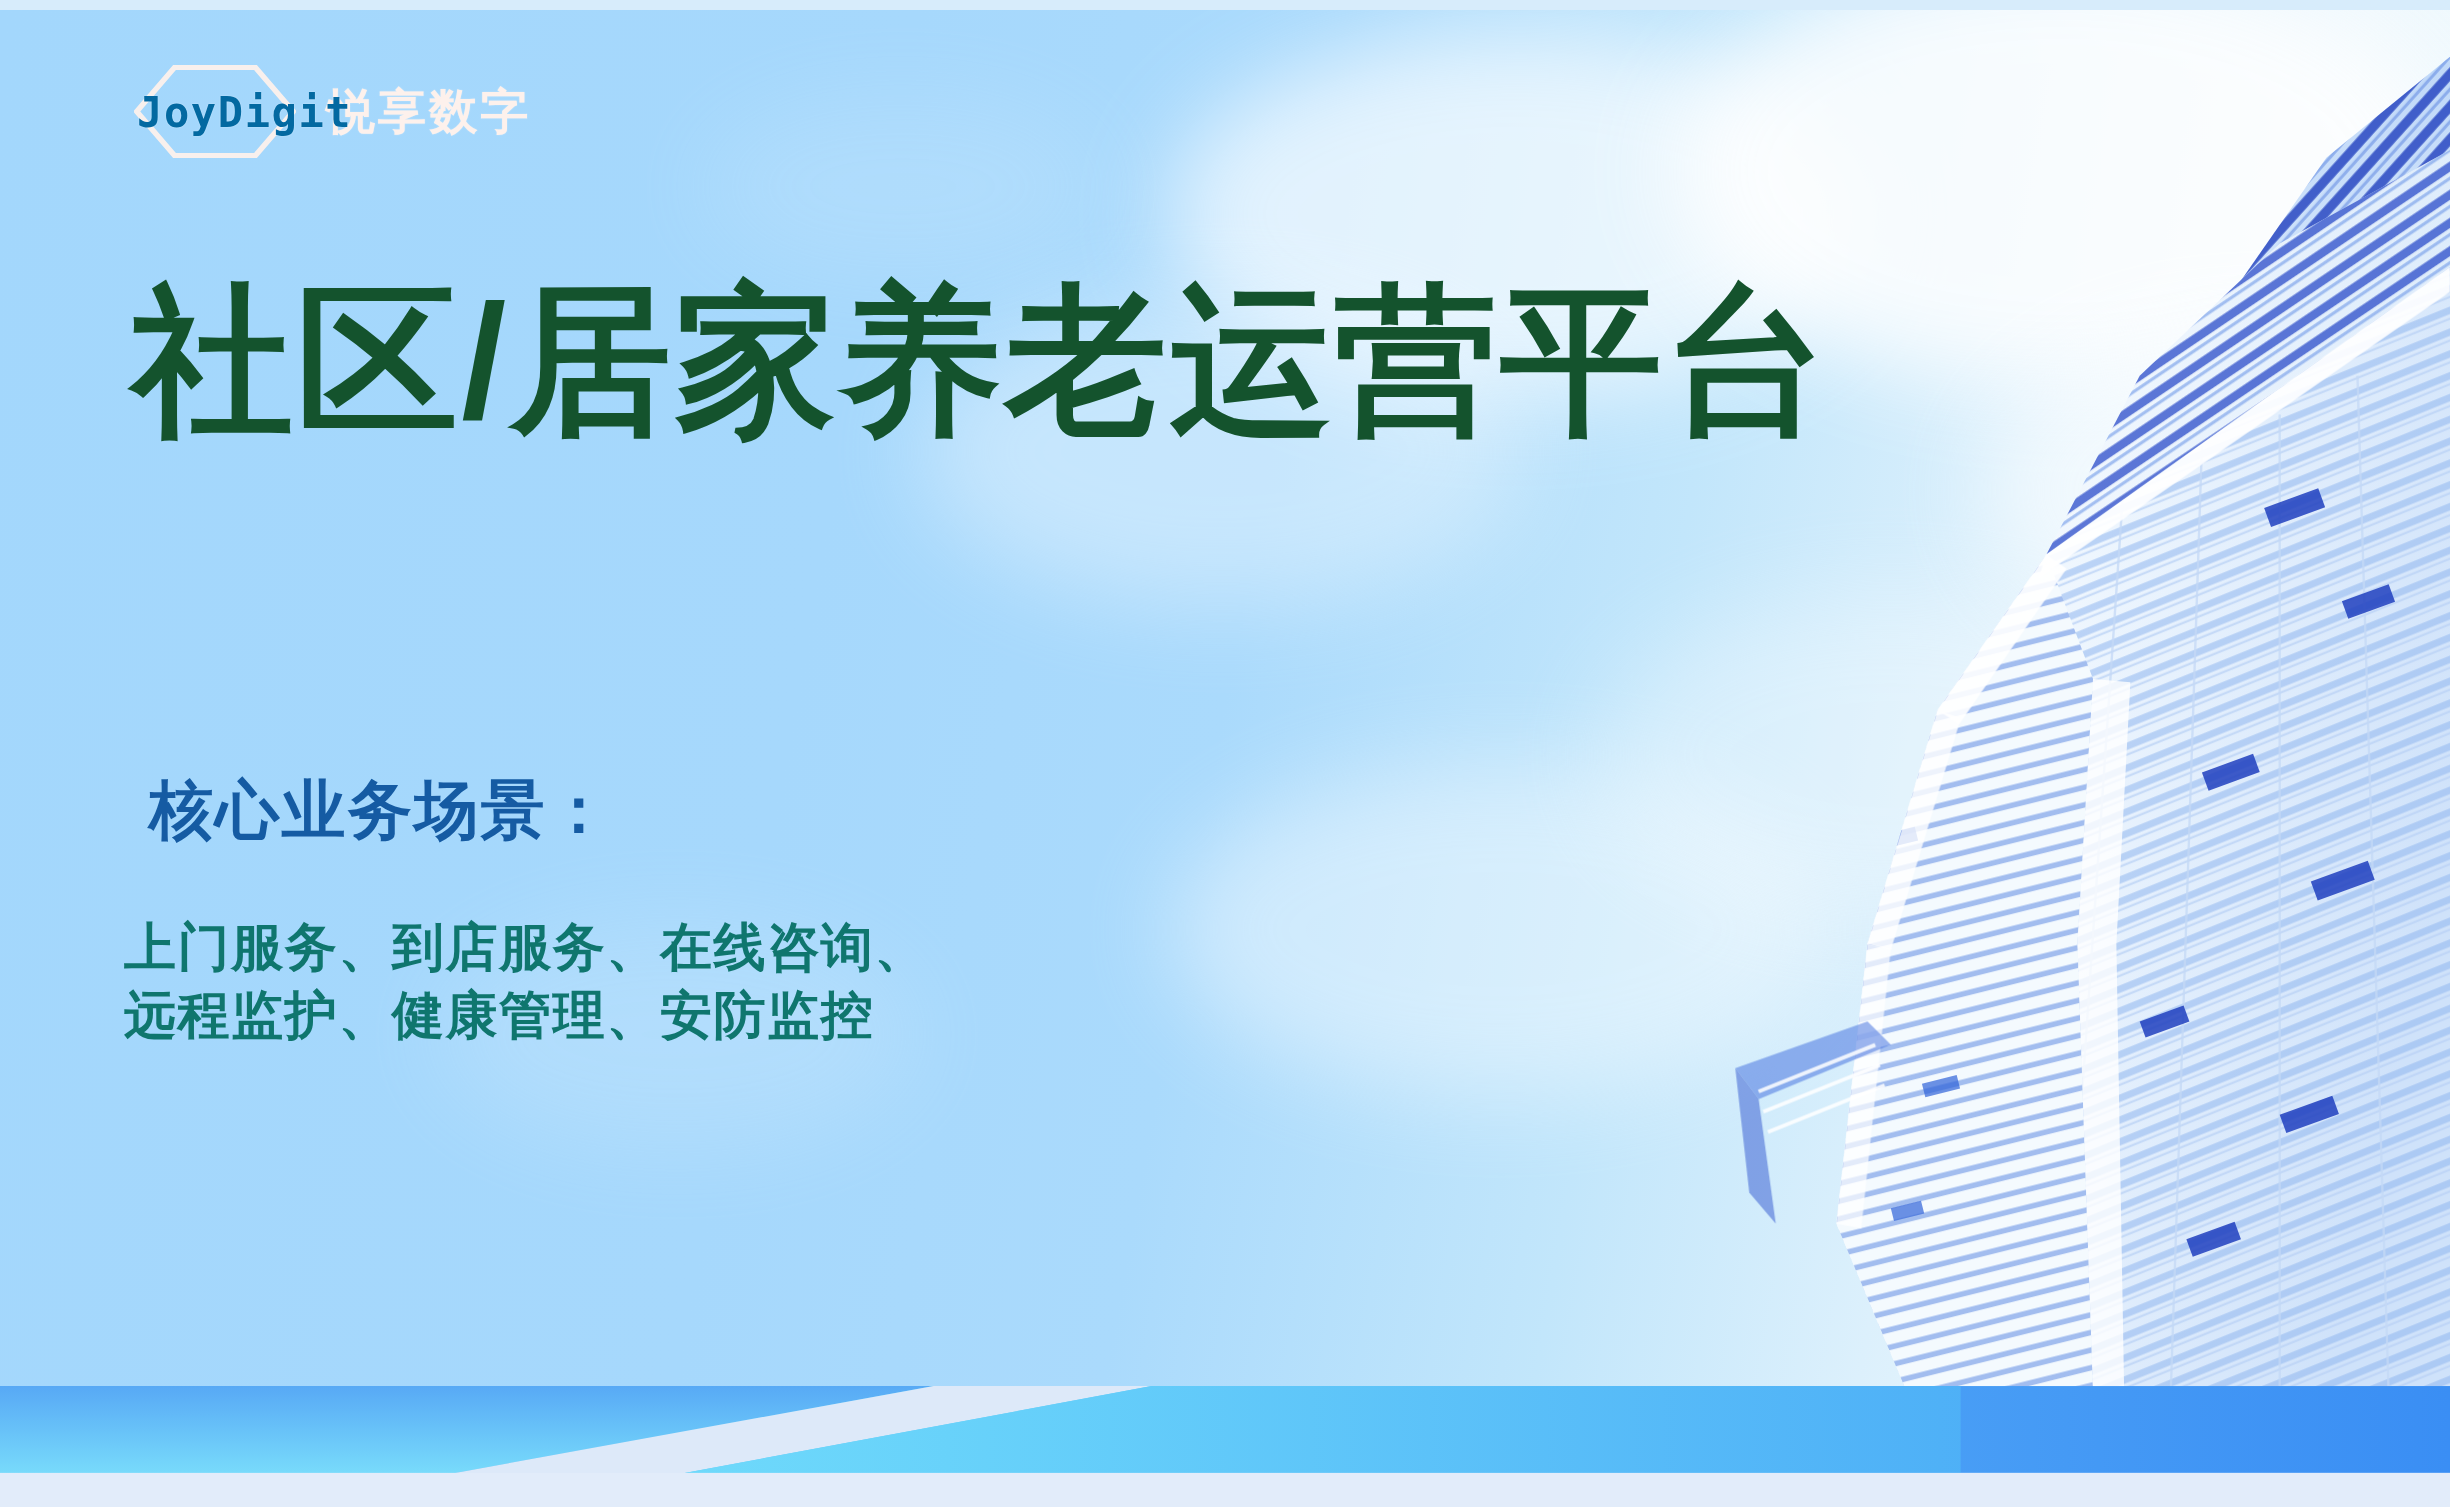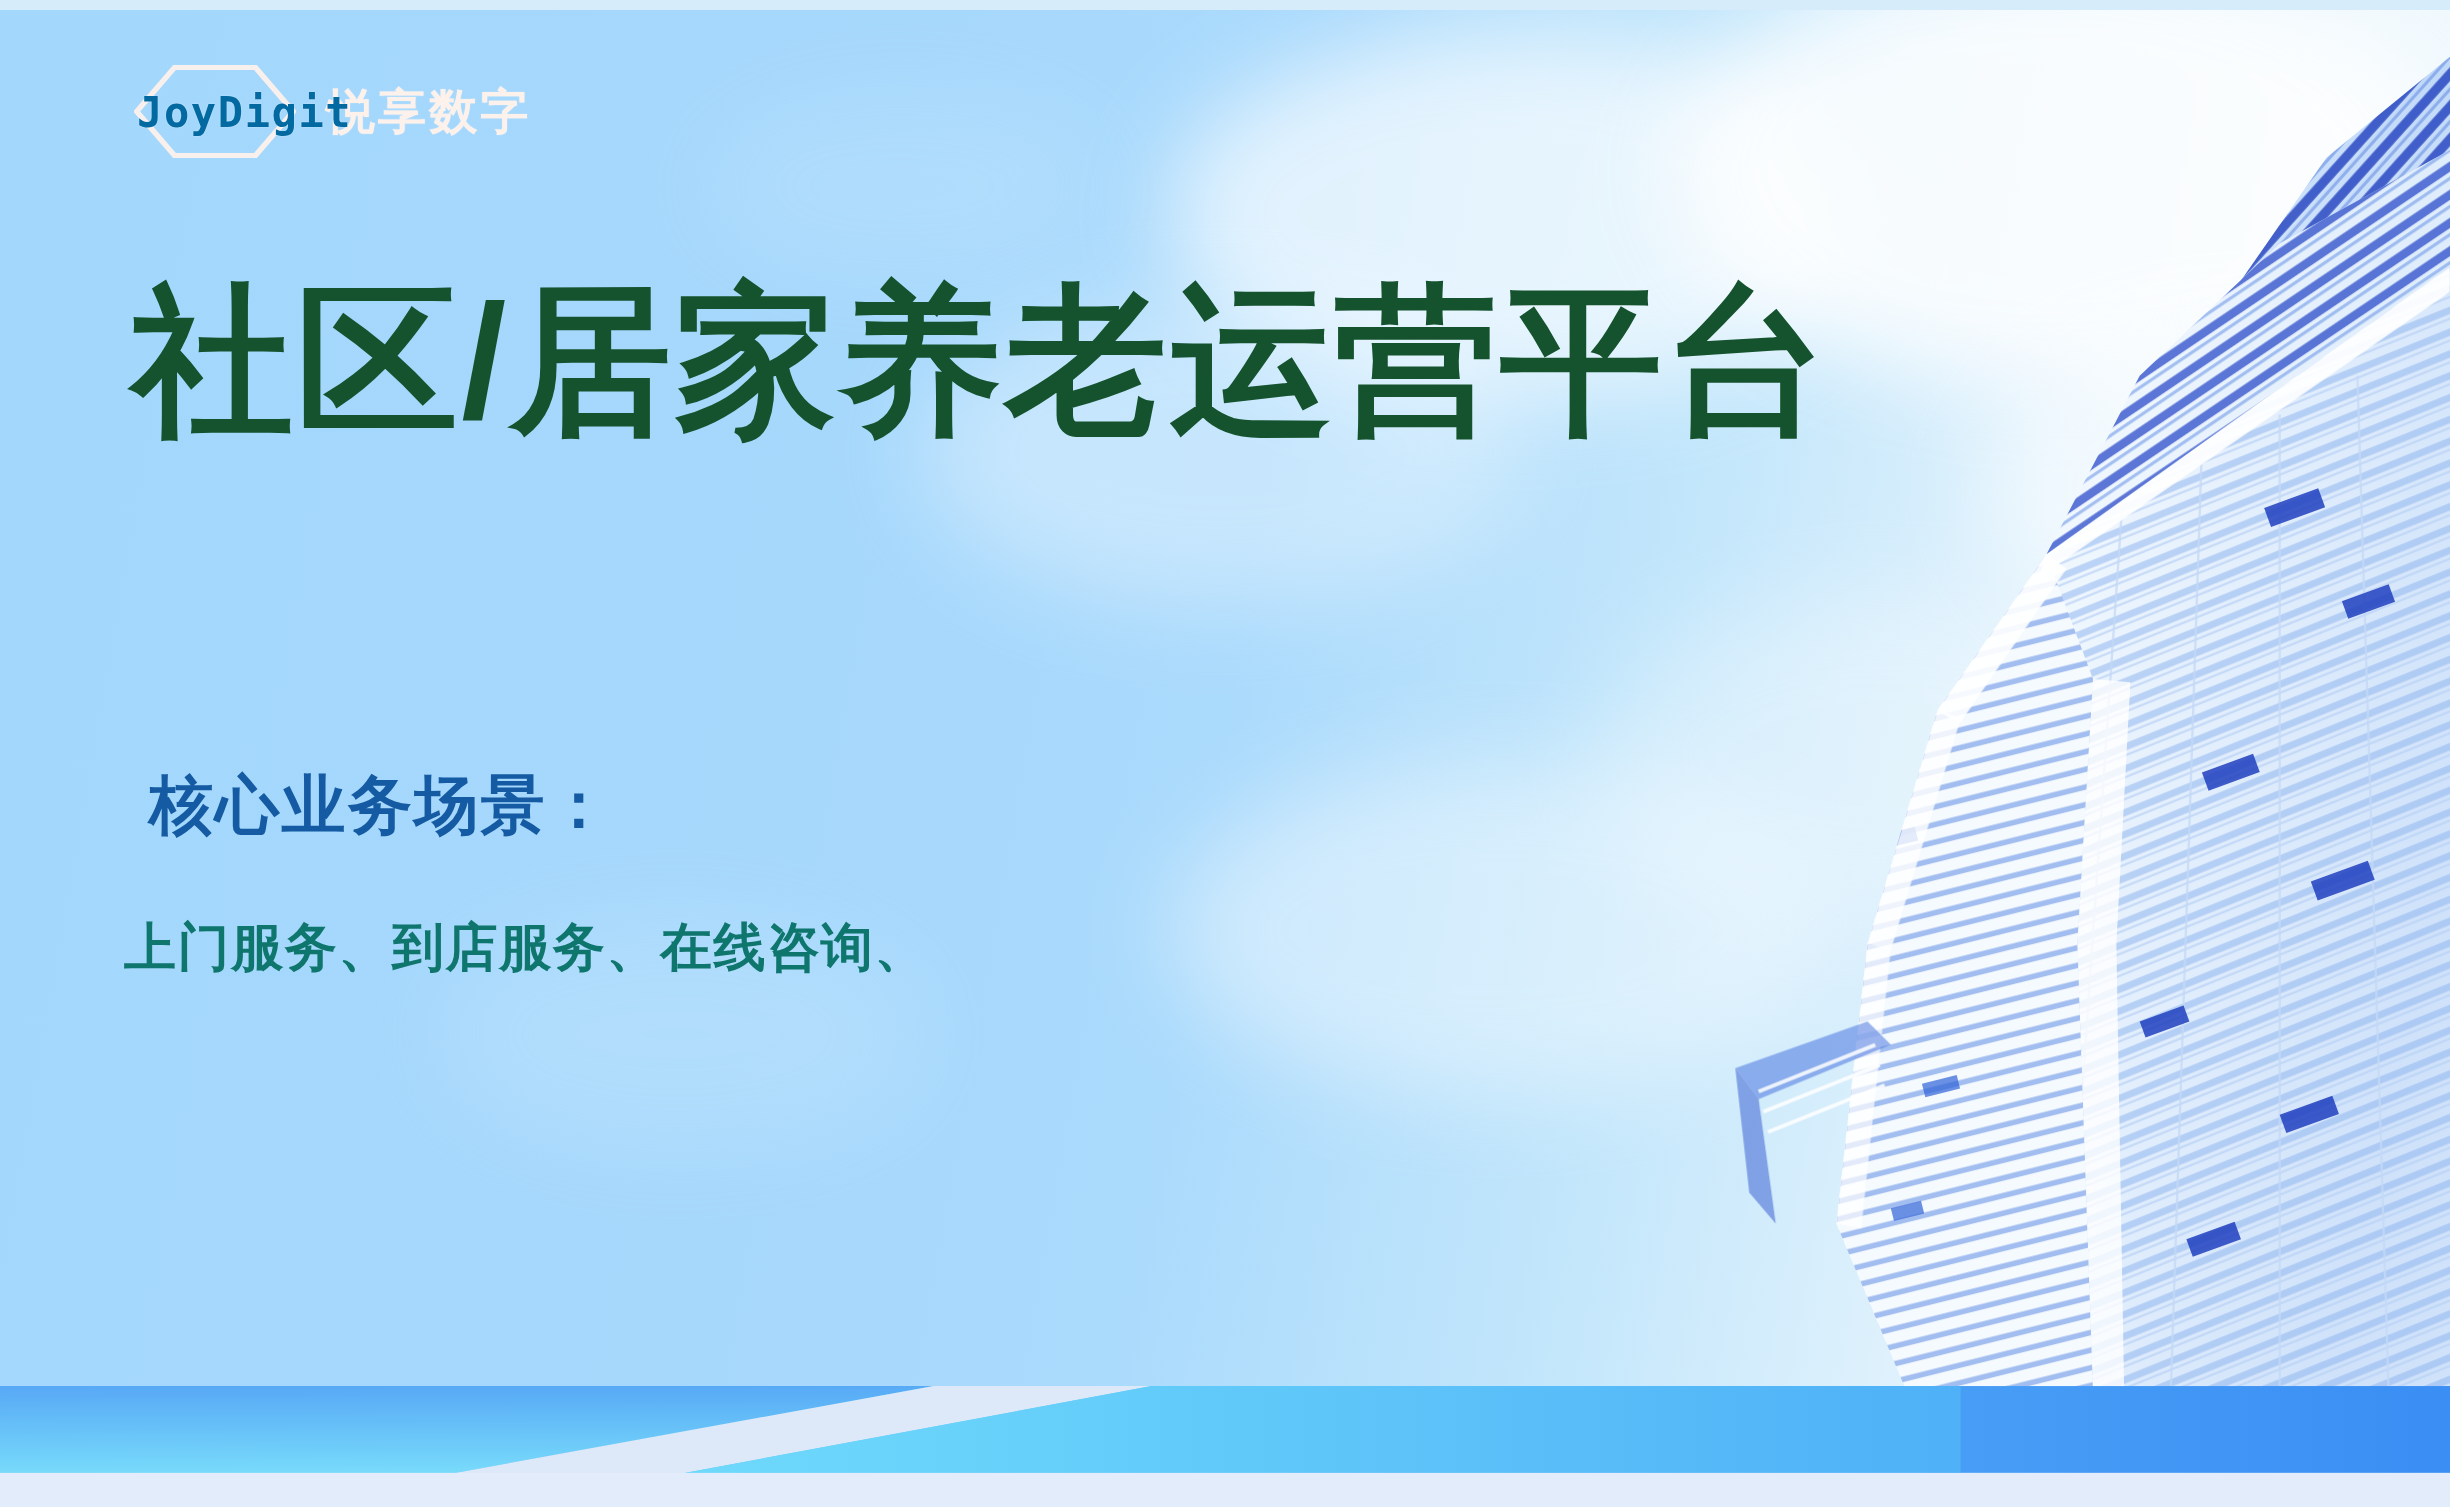--- a/index.html
+++ b/index.html
@@ -84,21 +84,20 @@
     letter-spacing:3.1px; line-height:1.08; white-space:nowrap;
     z-index:40;
   }
 
   
   .sub-head {
     position:absolute; left:149px; top:778px;
     font-size:64px; font-weight:800; color:#155ba3;
     letter-spacing:2.3px; white-space:nowrap; line-height:1;
     z-index:40;
-    font-family:Liberation Mono, monospace;
   }
 
   
   .body-lines {
     position:absolute; left:124px; top:914px;
     z-index:40;
   }
   .bline {
     font-size:52px; font-weight:700; color:#0f766e;
     letter-spacing:1.6px; line-height:1.30; white-space:nowrap;
@@ -239,20 +238,21 @@
     </div>
     <div class="logo-cn">悦享数字</div>
   </div>
 
   <div class="headline">社区/居家养老运营平台</div>
 
   <div class="sub-head">核心业务场景：</div>
 
   <div class="body-lines">
     <div class="bline">上门服务、到店服务、在线咨询、</div>
+    <div class="bline">远程监护、健康管理、安防监控</div>
   </div>
 
   <div class="bottom-band">
     <svg class="band-svg" viewBox="0 0 3149 178" preserveAspectRatio="none">
       <defs>
         <linearGradient id="bandMain" x1="0" y1="0" x2="1" y2="0">
           <stop offset="0" stop-color="#5cb2f6"></stop>
           <stop offset="0.18" stop-color="#63c0f8"></stop>
           <stop offset="0.42" stop-color="#63cdf9"></stop>
           <stop offset="0.70" stop-color="#4fa5f6"></stop>

